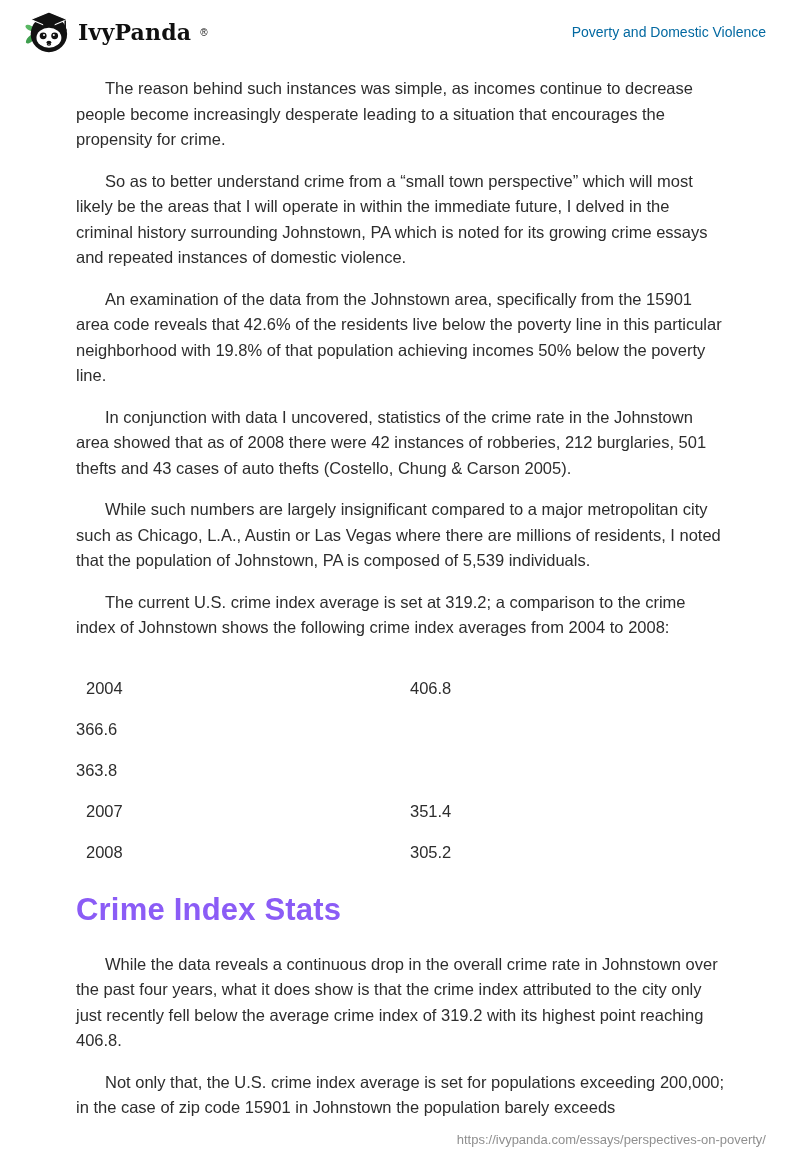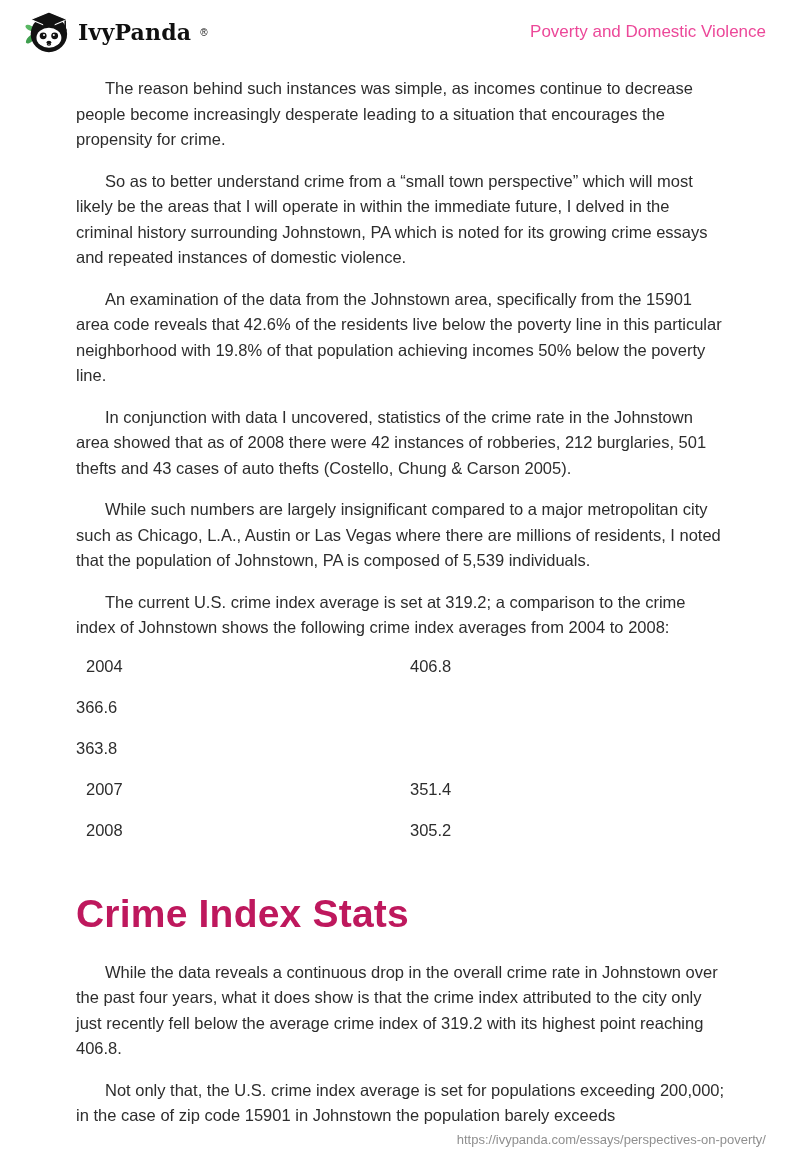--- a/index.html
+++ b/index.html
@@ -19,43 +19,43 @@
     padding: 10px 34px 8px 24px;
     height: 62px;
   }
   .brand { display: flex; align-items: center; gap: 8px; cursor: pointer; }
   .logo-icon { width: 46px; height: 46px; display: inline-block; }
   .brand-text {
     font-family: "DejaVu Serif", serif;
     font-weight: bold; font-size: 22px; color: #101010; letter-spacing: 0.2px;
   }
   .reg { font-size: 10px; color: #101010; vertical-align: super; margin-left: 1px; }
-  .doc-title { font-size: 17px; color: #ec4899; }
+  .doc-title { font-size: 14px; color: #0369a1; }
 
   
   .content { padding: 14px 74px 0 76px; }
   .content p {
     font-size: 16.5px; line-height: 25.5px;
     text-indent: 29px;
     margin: 0 0 16px 0;
     color: #2d2d2d;
   }
 
   
   .crime-table { margin: 10px 0 6px 0; }
   .crime-table .row {
-    display: flex; align-items: flex-start;
+    display: flex; align-items: flex-end;
     height: 41px;
   }
   .crime-table .cell { font-size: 16.5px; color: #2d2d2d; }
   .crime-table .cell.year { width: 334px; padding-left: 10px; }
   .crime-table .cell.value { flex: 1; }
 
   h1.section-heading {
-    font-size: 39px; font-weight: bold; color: #be185d;
+    font-size: 31px; font-weight: bold; color: #8b5cf6;
     margin: 30px 0 24px 0;
     letter-spacing: 0.2px;
   }
 
   
   footer {
     position: absolute; right: 34px; bottom: 12px; margin-top: 32px;
   }
   .footer-url {
     font-size: 13px; color: #8f8f8f; text-decoration: none;

